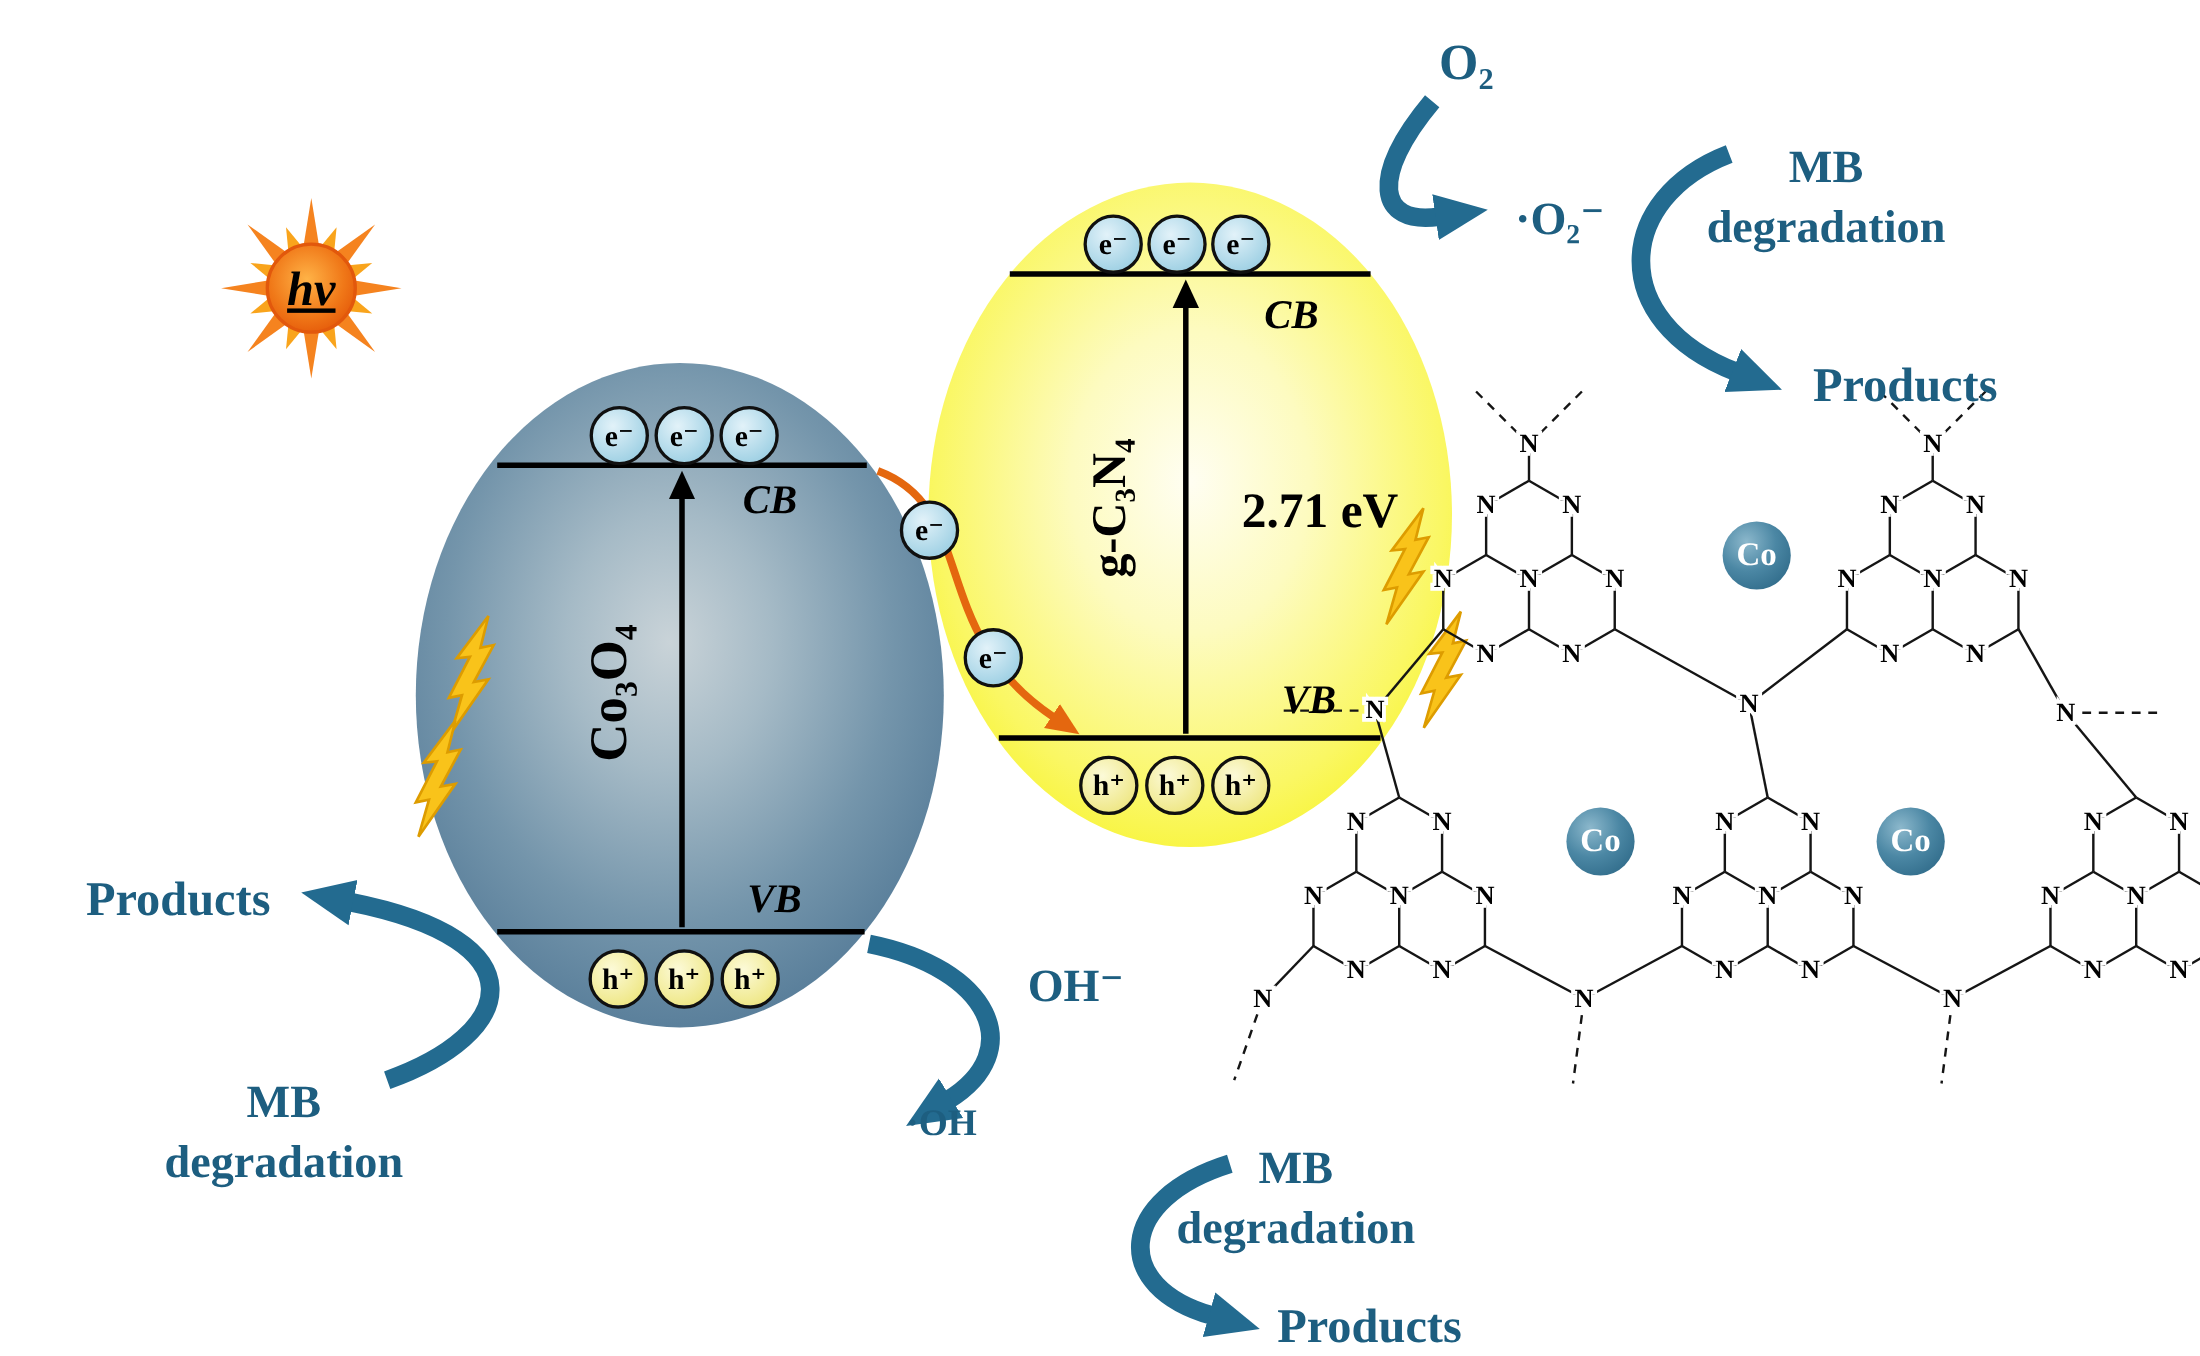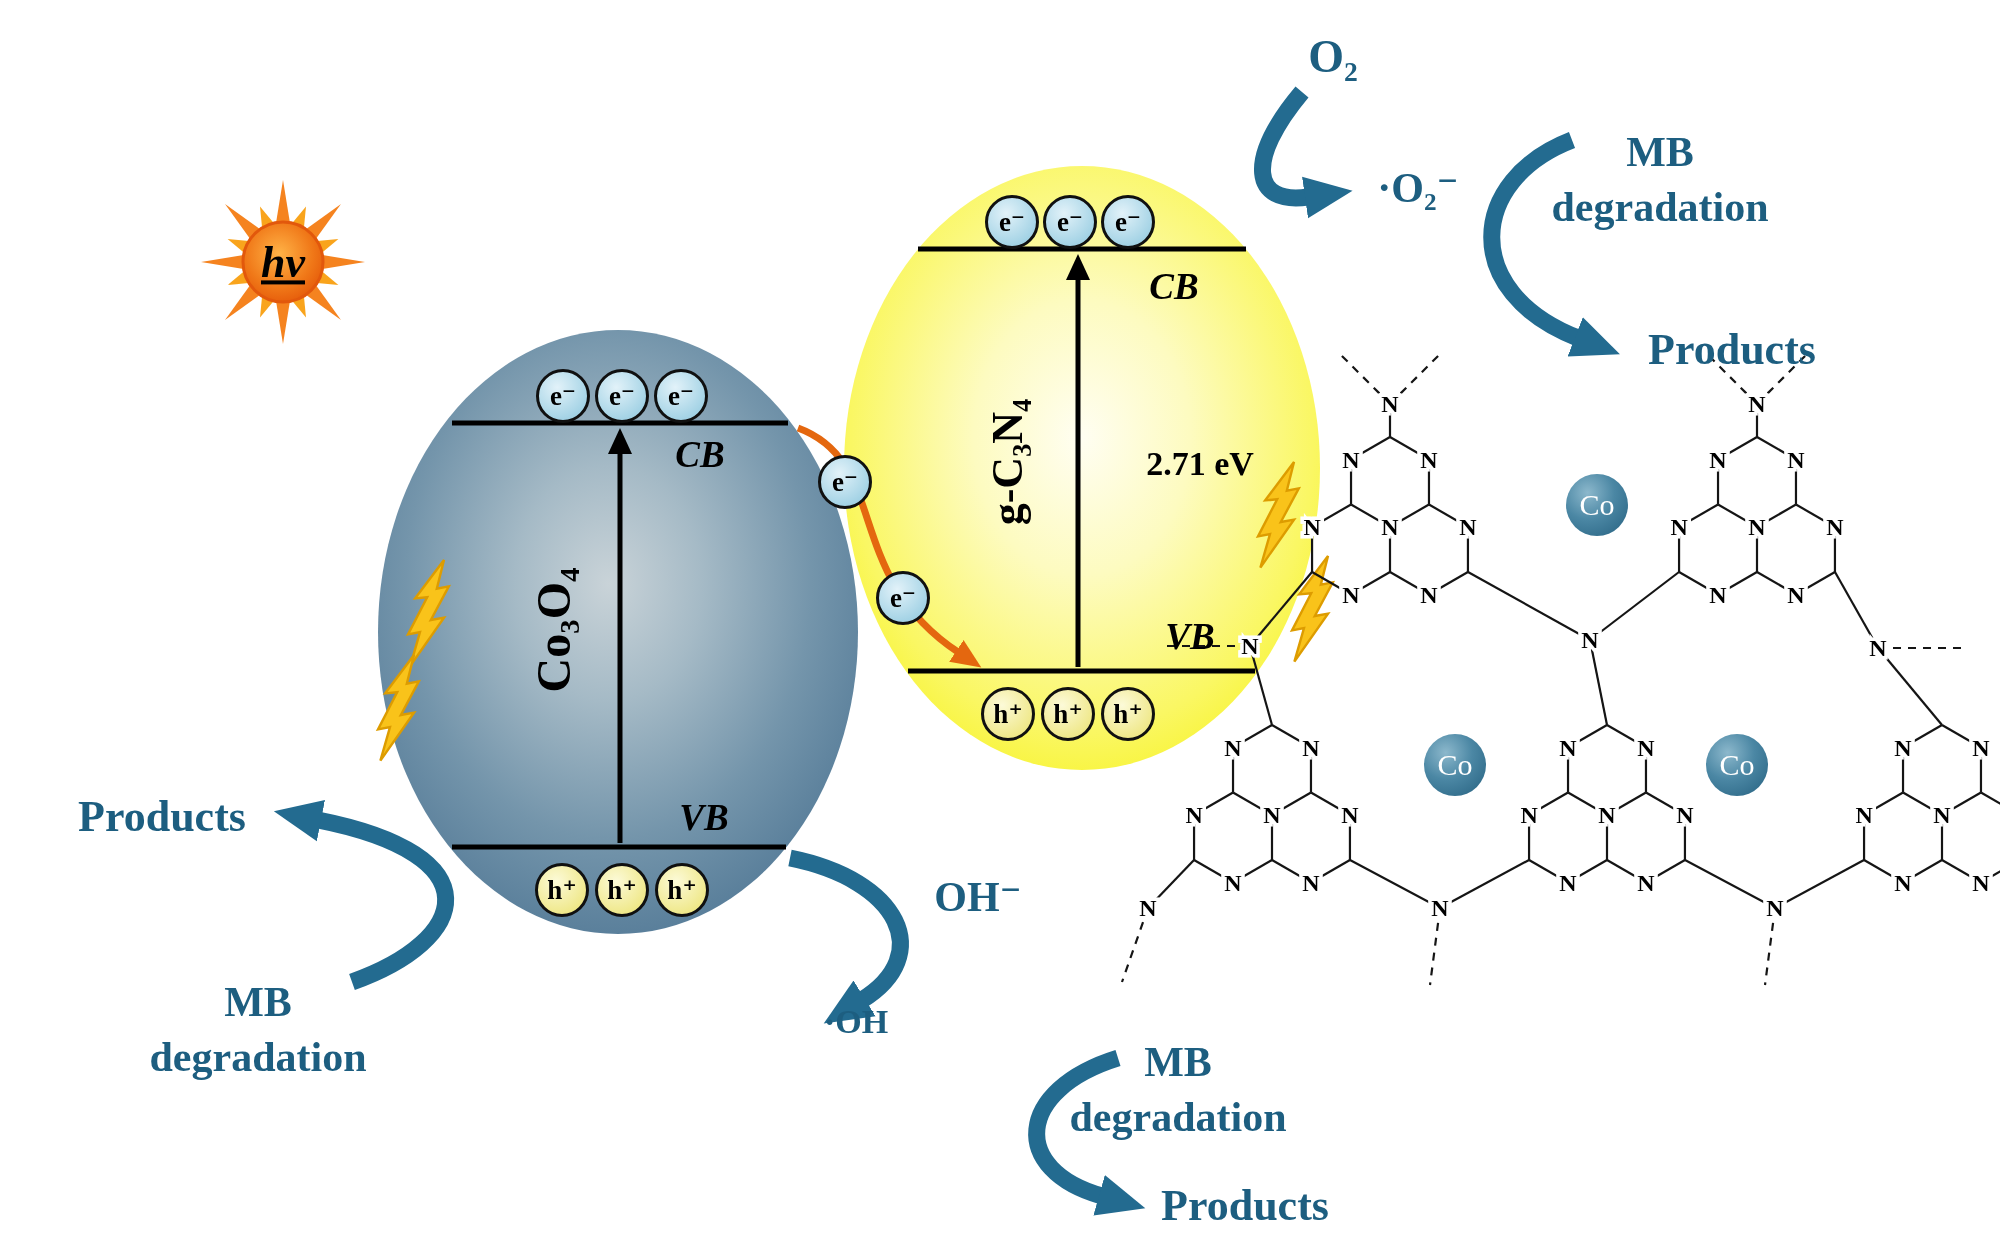--- a/index.html
+++ b/index.html
@@ -11,21 +11,21 @@
   .teal{color:#1d5e80;}
   .ital{font-style:italic;}
   .rot{transform:translate(-50%,-50%) rotate(-90deg);}
   .pcirc{position:absolute;width:48px;height:48px;border-radius:50%;border:3px solid #101010;
          transform:translate(-50%,-50%);display:flex;align-items:center;justify-content:center;
          font-weight:bold;font-size:27px;color:#000;}
   .ecirc{background:radial-gradient(circle at 38% 32%, #e2f2f9 0%, #a6d4e6 70%, #8fc6db 100%);}
   .hcirc{background:radial-gradient(circle at 38% 32%, #fcfad8 0%, #f0e98e 70%, #e8df6f 100%);}
   .cosphere{position:absolute;width:62px;height:62px;border-radius:50%;
          transform:translate(-50%,-50%);display:flex;align-items:center;justify-content:center;
-         font-weight:normal;font-size:30px;color:#ffffff;
+         font-weight:bold;font-size:30px;color:#ffffff;
          background:radial-gradient(circle at 35% 30%, #8cb8cc 0%, #4b87a4 45%, #25607f 100%);}
   .bline{stroke:#000;stroke-width:5;}
   .barrow{stroke:#000;stroke-width:5;fill:none;}
   .oarrow{stroke:#e4670f;stroke-width:7;fill:none;}
   .tarrow{stroke:#236b90;stroke-width:17;fill:none;}
   .bond{stroke:#151515;stroke-width:2.2;}
   .dash{stroke-dasharray:8 7;}
   .natom{font-family:"Liberation Serif","DejaVu Serif",serif;font-weight:bold;font-size:24px;
          text-anchor:middle;dominant-baseline:central;fill:#000;stroke:#fff;stroke-width:7px;
          paint-order:stroke;}
@@ -258,21 +258,21 @@
       </g>
   </svg>
 
   <div class="lbl ital" style="left:283px;top:263px;font-size:44px;text-decoration:underline;">hν</div>
 
   <div class="lbl rot" style="left:554px;top:630px;font-size:48px;">Co₃O₄</div>
   <div class="lbl ital" style="left:700px;top:455px;font-size:37px;">CB</div>
   <div class="lbl ital" style="left:704px;top:818px;font-size:37px;">VB</div>
 
   <div class="lbl rot" style="left:1008px;top:462px;font-size:44px;">g-C₃N₄</div>
-  <div class="lbl" style="left:1200px;top:464px;font-size:34px;">2.71 eV</div>
+  <div class="lbl" style="left:1200px;top:464px;font-size:45px;">2.71 eV</div>
   <div class="lbl ital" style="left:1174px;top:287px;font-size:37px;">CB</div>
   <div class="lbl ital" style="left:1190px;top:637px;font-size:37px;">VB</div>
 
   <div class="pcirc ecirc" style="left:563px;top:396px;">e⁻</div>
   <div class="pcirc ecirc" style="left:622px;top:396px;">e⁻</div>
   <div class="pcirc ecirc" style="left:681px;top:396px;">e⁻</div>
 
   <div class="pcirc ecirc" style="left:1012px;top:222px;">e⁻</div>
   <div class="pcirc ecirc" style="left:1070px;top:222px;">e⁻</div>
   <div class="pcirc ecirc" style="left:1128px;top:222px;">e⁻</div>
@@ -282,21 +282,21 @@
 
   <div class="pcirc hcirc" style="left:562px;top:890px;">h⁺</div>
   <div class="pcirc hcirc" style="left:622px;top:890px;">h⁺</div>
   <div class="pcirc hcirc" style="left:682px;top:890px;">h⁺</div>
 
   <div class="pcirc hcirc" style="left:1008px;top:714px;">h⁺</div>
   <div class="pcirc hcirc" style="left:1068px;top:714px;">h⁺</div>
   <div class="pcirc hcirc" style="left:1128px;top:714px;">h⁺</div>
 
   <div class="lbl teal" style="left:1333px;top:57px;font-size:46px;">O₂</div>
-  <div class="lbl teal" style="left:1418px;top:188px;font-size:42px;">·O₂⁻</div>
+  <div class="lbl teal" style="left:1418px;top:200px;font-size:42px;">·O₂⁻</div>
   <div class="lbl teal" style="left:1660px;top:180px;font-size:42px;">
     <div>MB</div>
     <div>degradation</div>
   </div>
   <div class="lbl teal" style="left:1732px;top:350px;font-size:44px;">Products</div>
 
   <div class="lbl teal" style="left:162px;top:817px;font-size:44px;">Products</div>
   <div class="lbl teal" style="left:258px;top:1030px;font-size:42px;">
     <div>MB</div>
     <div>degradation</div>

